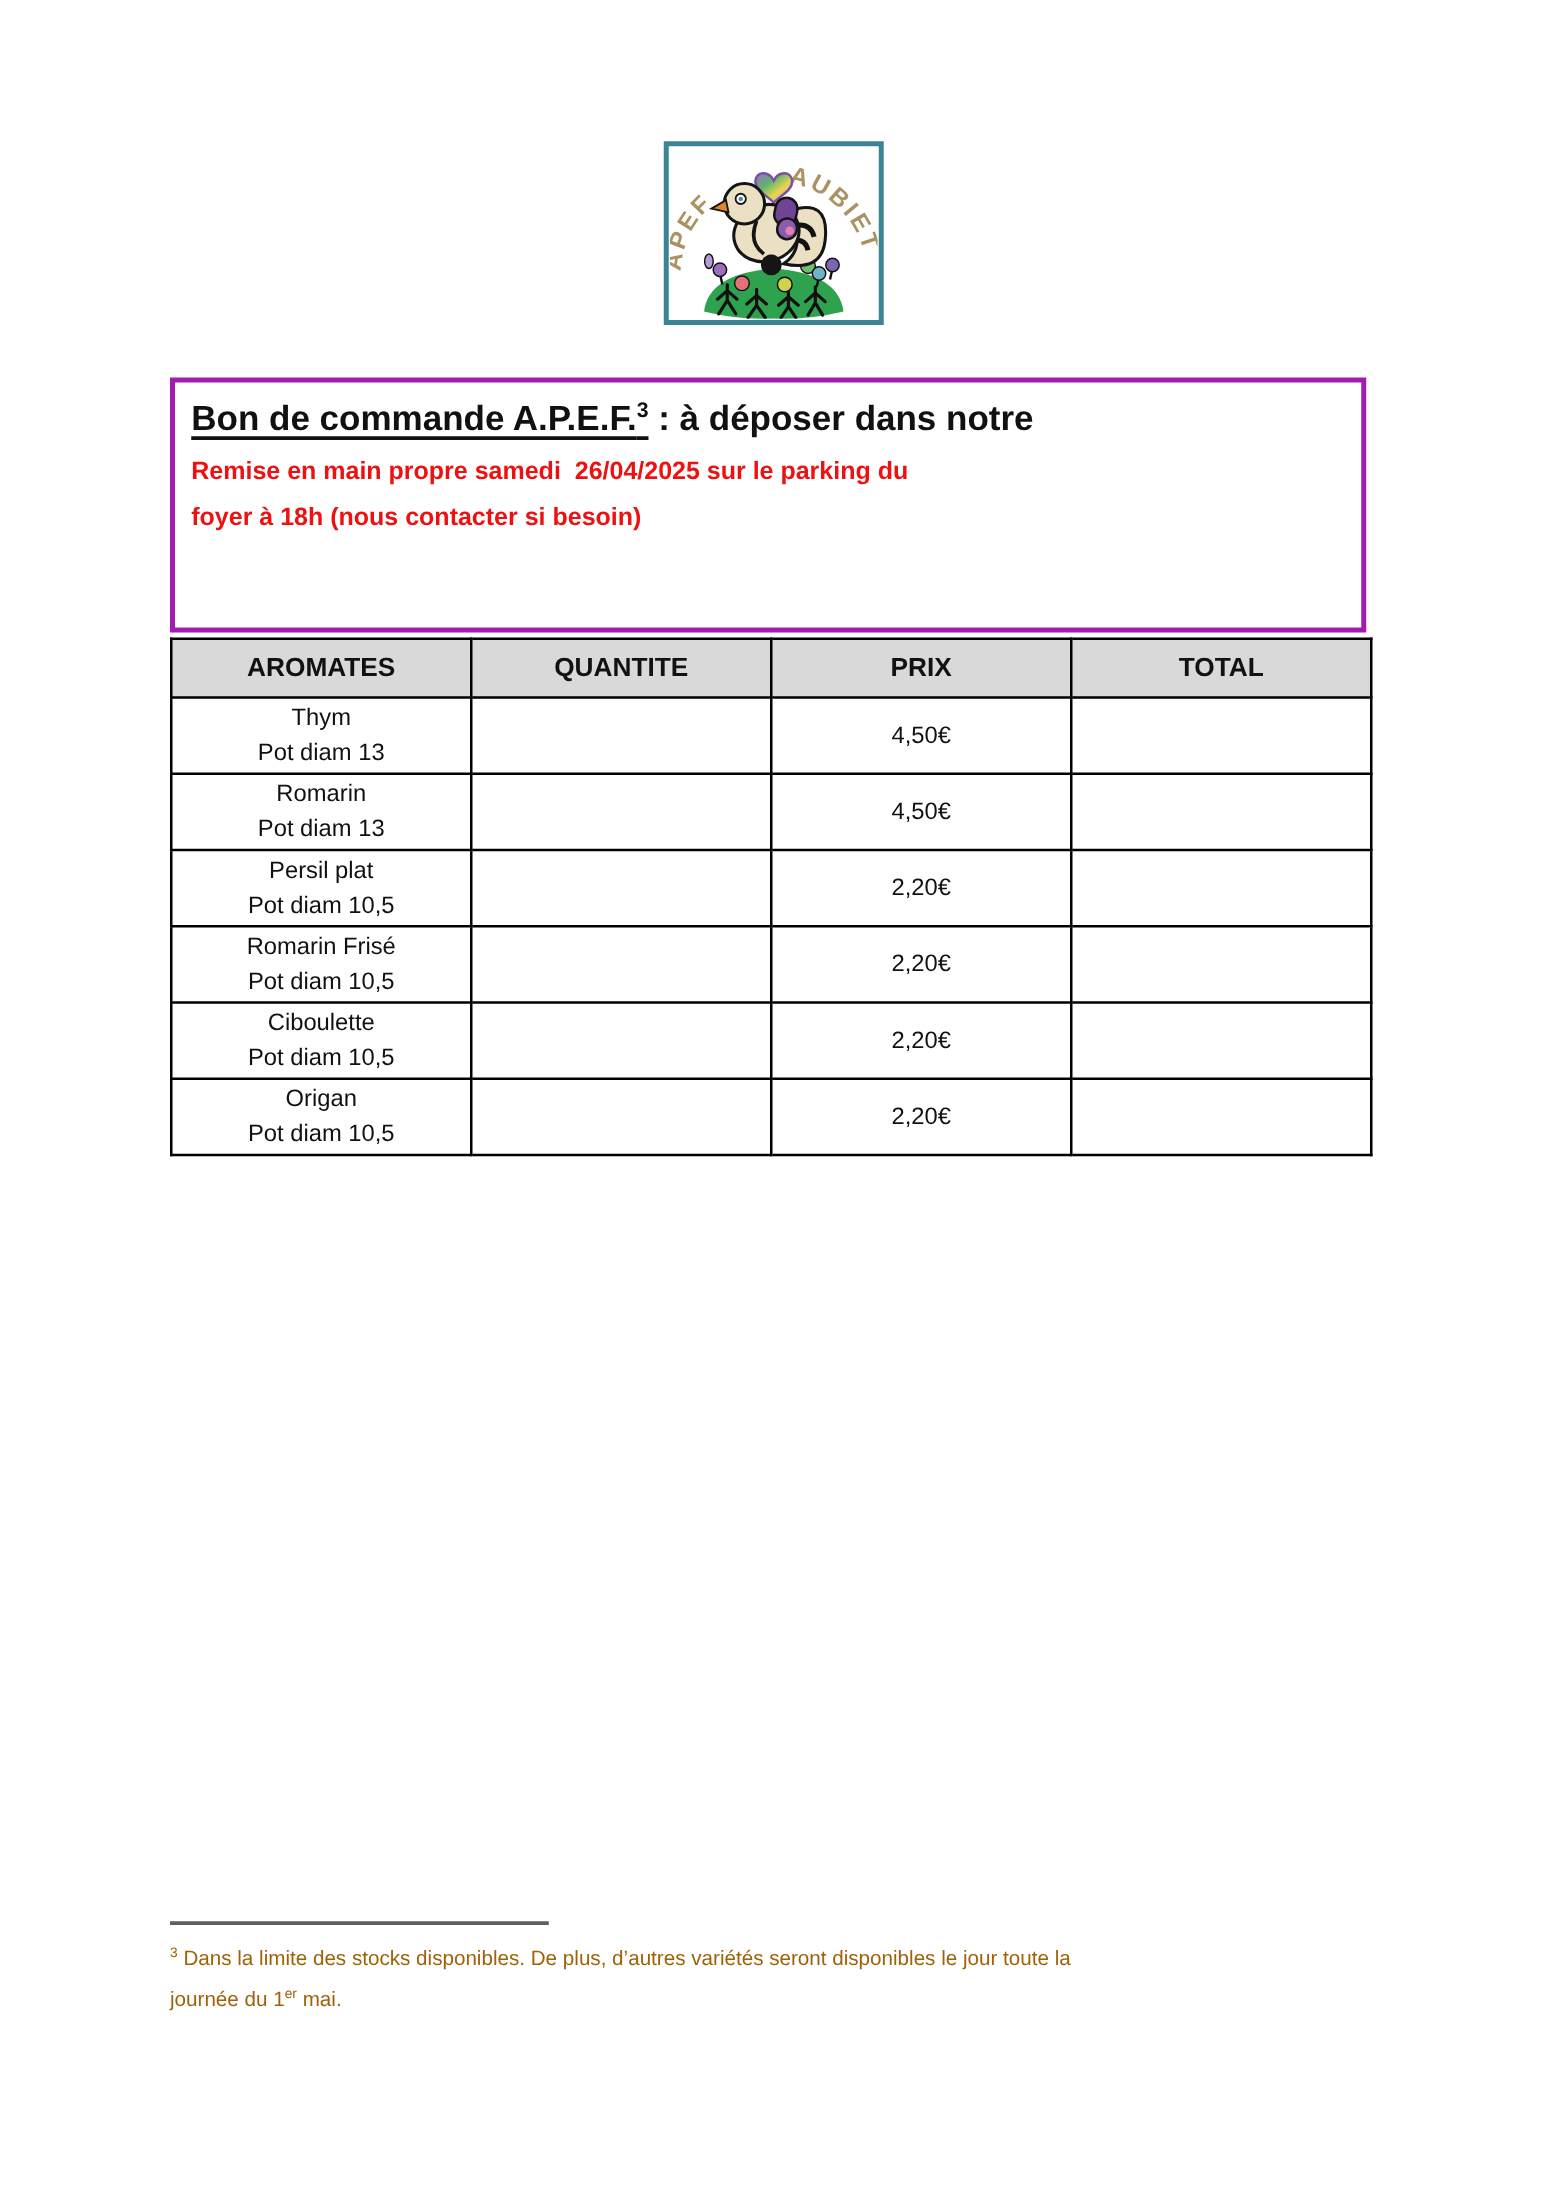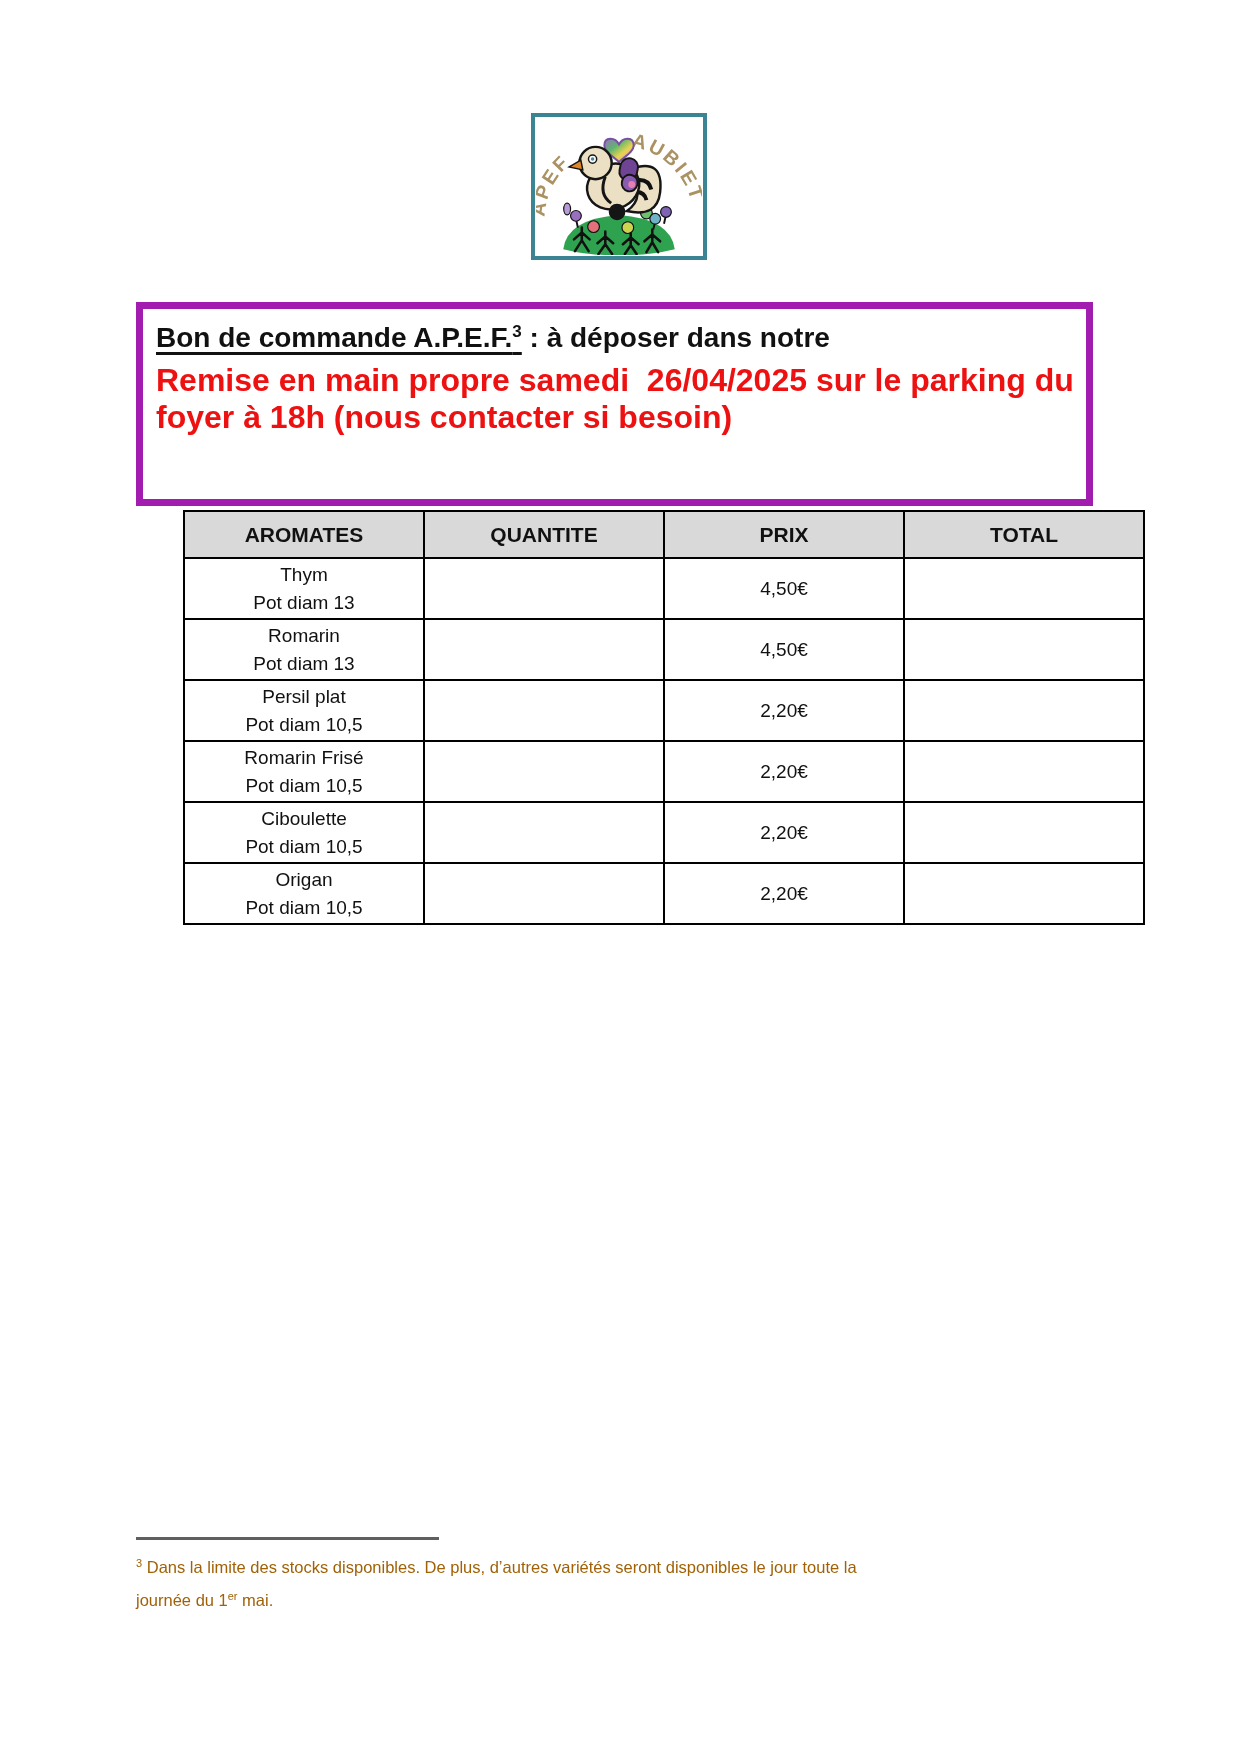--- a/index.html
+++ b/index.html
@@ -6,30 +6,30 @@
   html,body { background:#ffffff; }
   body { font-family:"Liberation Sans", sans-serif; color:#111111; }
   .page { position:relative; width:1241px; height:1755px; background:#ffffff; overflow:hidden; margin:0 auto; }
 
   
   .logo-frame { position:absolute; left:531px; top:113px; width:176px; height:147px;
     border:4px solid #3a8494; background:#ffffff; display:flex; align-items:center; justify-content:center; }
 
   
   .title-box { position:absolute; left:136px; top:302px; width:957px; height:204px;
-    border:7px solid #a21caf; background:#ffffff; padding:7px 13px 0 13px; }
+    border:4px solid #a21caf; background:#ffffff; padding:7px 13px 0 13px; }
   .tb-black { font-weight:bold; font-size:28px; line-height:43px; color:#111111; white-space:nowrap; }
-  .tb-red { font-weight:bold; font-size:32px; line-height:37px; color:#ee1111; white-space:nowrap; }
+  .tb-red { font-weight:bold; font-size:20px; line-height:37px; color:#ee1111; white-space:nowrap; }
   .tb-red.first { margin-top:3px; }
   .u { text-decoration:underline; text-decoration-thickness:3px; text-underline-offset:5px; }
   .tb-black sup { font-size:17px; vertical-align:super; line-height:0; }
 
   
   .order-table { position:absolute; left:136px; top:510px; width:962px;
-    border-collapse:collapse; table-layout:fixed;margin-left:47px; }
+    border-collapse:collapse; table-layout:fixed; }
   .order-table th, .order-table td { border:2px solid #000000; text-align:center; vertical-align:middle; }
   .order-table th { height:47px; background:#d9d9d9; font-size:21px; font-weight:bold; color:#111111; }
   .order-table td { height:61px; font-size:19px; color:#111111; }
   .cell-name div { line-height:28px; }
   .cell-price { font-size:20px; }
 
   
   .fn-sep { position:absolute; left:136px; top:1537px; width:303px; height:3px; background:#5f5f5f; }
   .footnote { position:absolute; left:136px; top:1551px; width:830px; font-size:16.5px; line-height:33px; color:#a16207; }
   .footnote sup { font-size:11px; vertical-align:super; line-height:0; }

